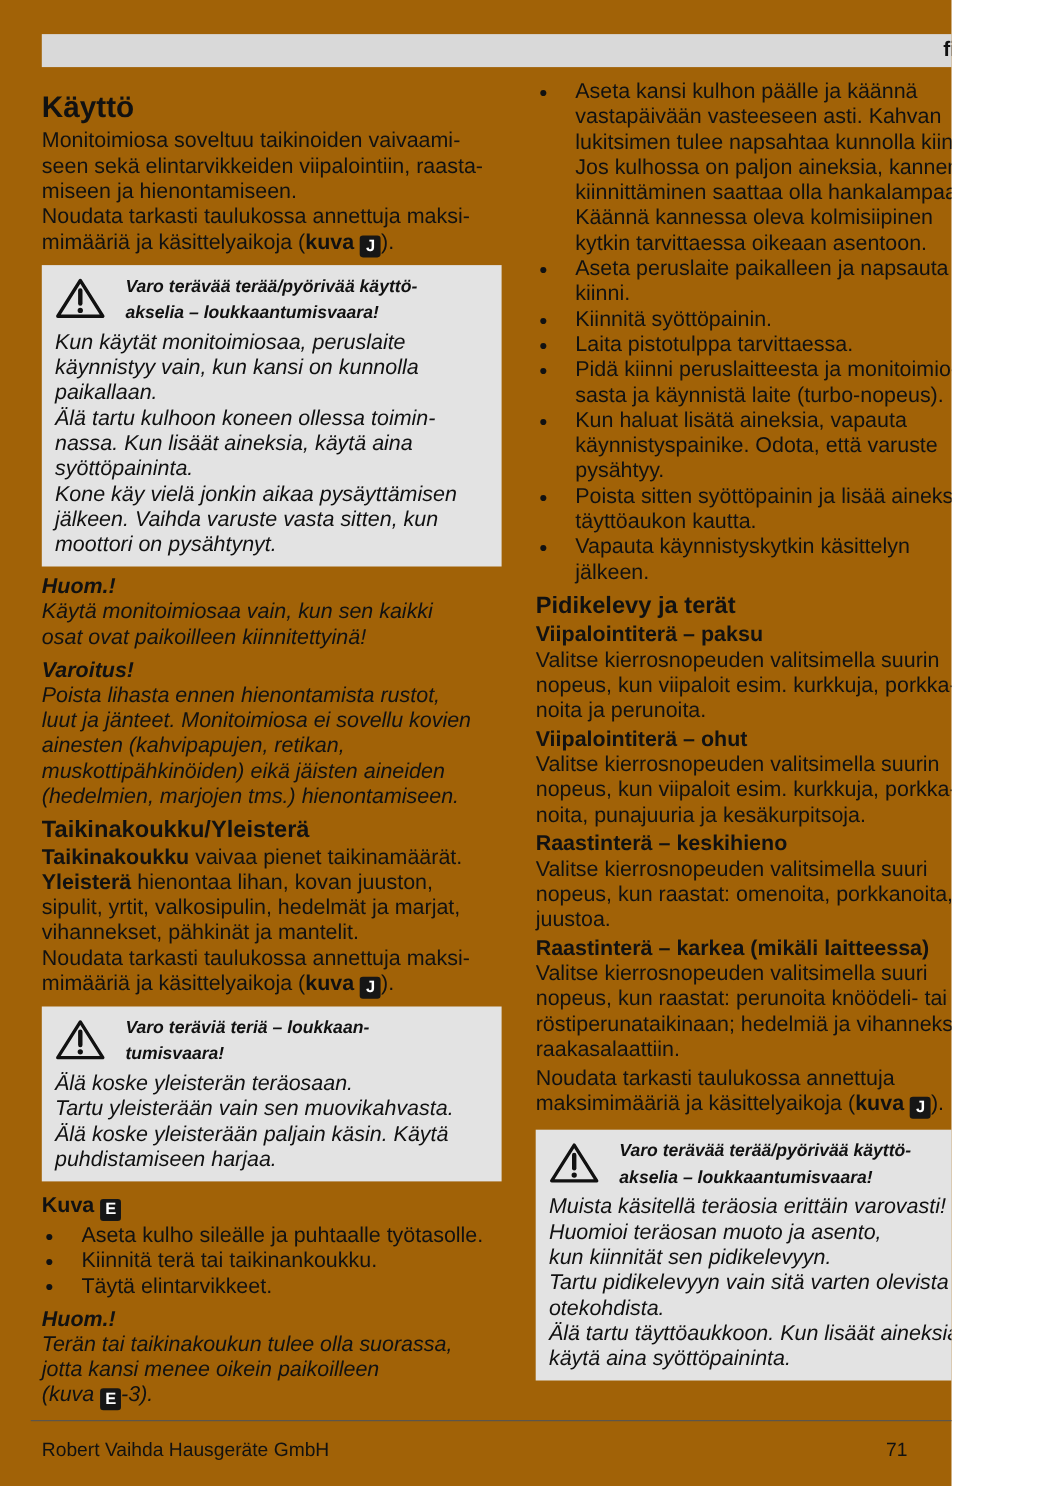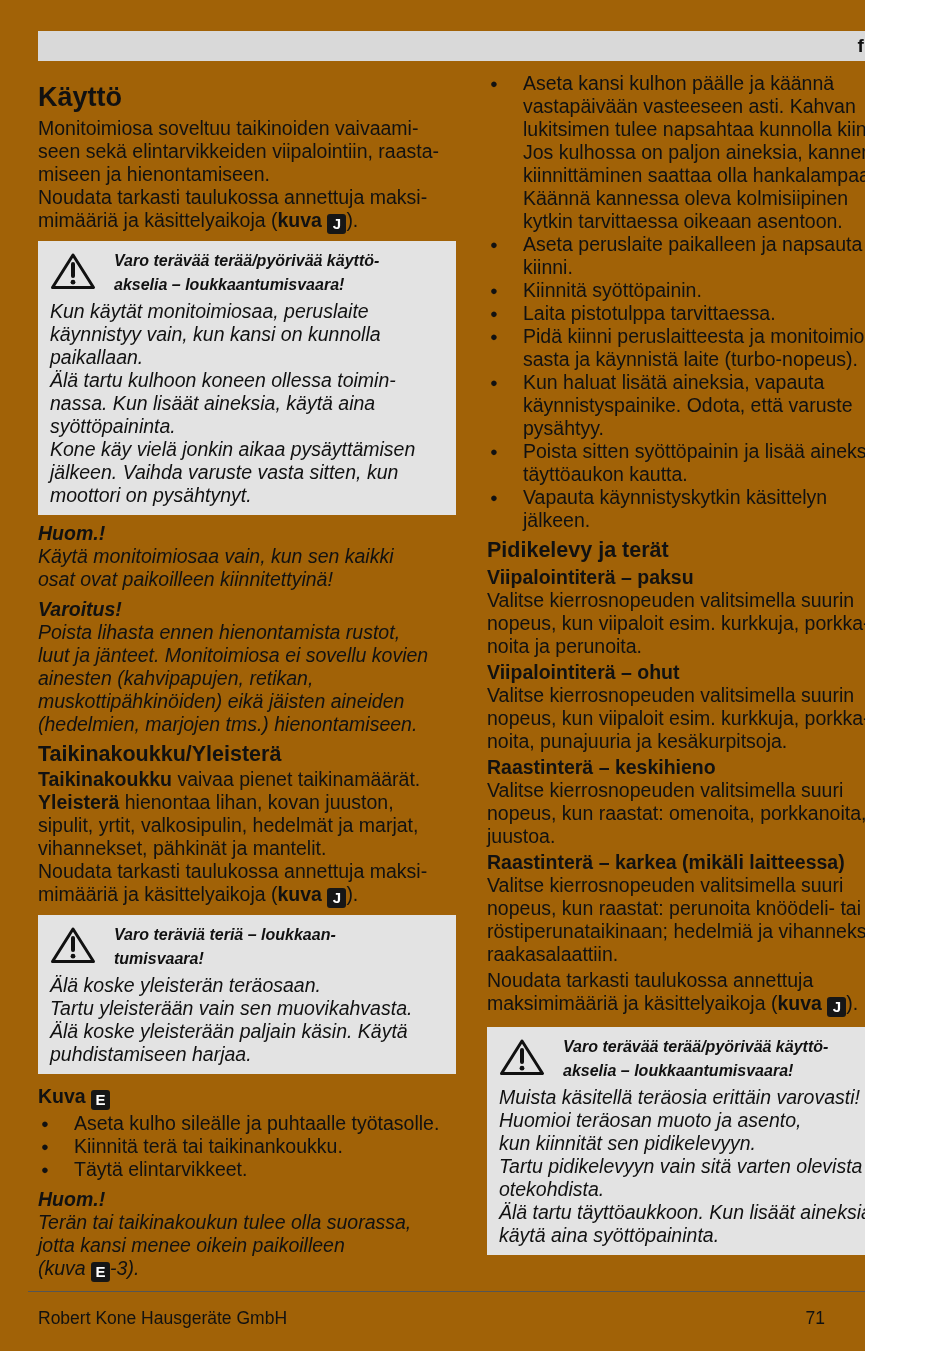--- a/index.html
+++ b/index.html
@@ -245,16 +245,16 @@
 Huomioi teräosan muoto ja asento,
 kun kiinnität sen pidikelevyyn.
 Tartu pidikelevyyn vain sitä varten olevista
 otekohdista.
 Älä tartu täyttöaukkoon. Kun lisäät aineksia,
 käytä aina syöttöpaininta.</div>
     </div>
   </div>
 
   <div class="footer-rule"></div>
-  <div class="footer-left">Robert Kone Hausgeräte GmbH</div>
+  <div class="footer-left">Robert Vaihda Hausgeräte GmbH</div>
   <div class="footer-right">71</div>
 
 </div>
 
 </body></html>

